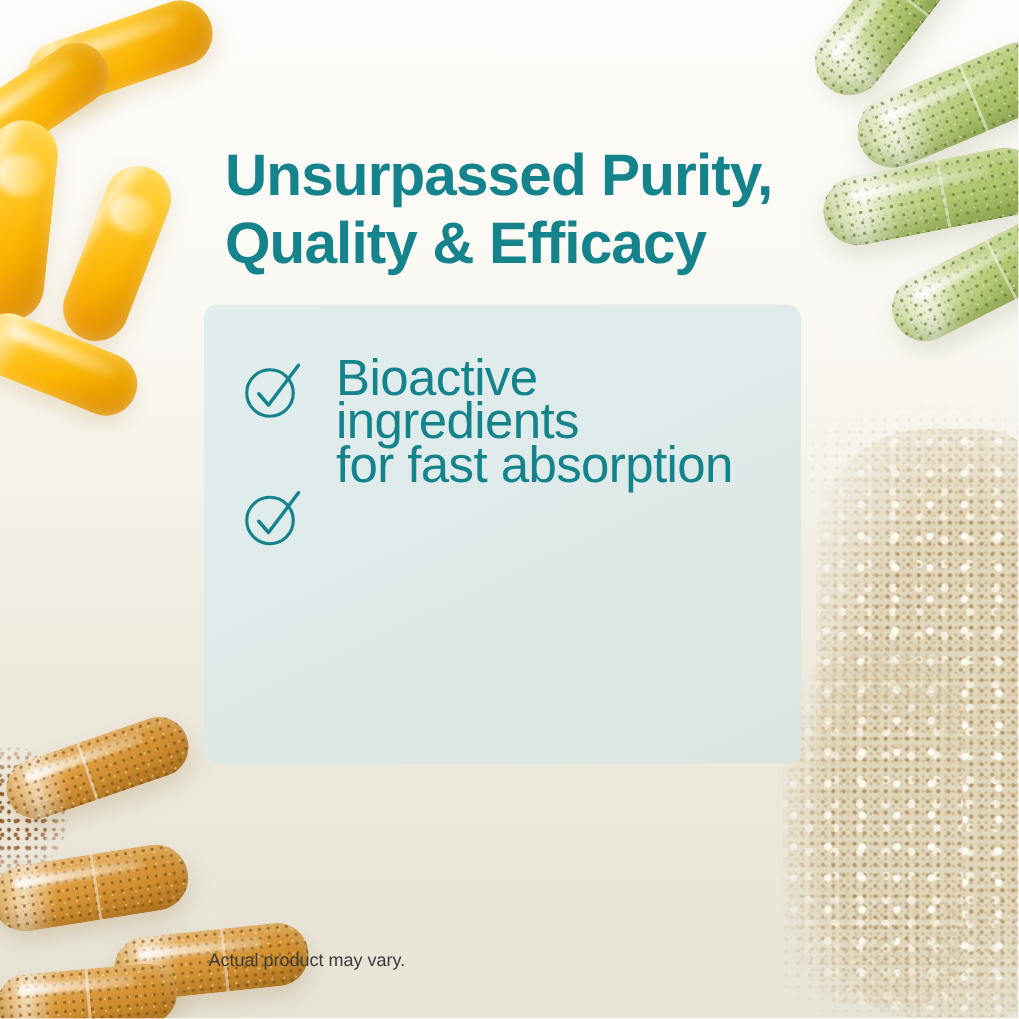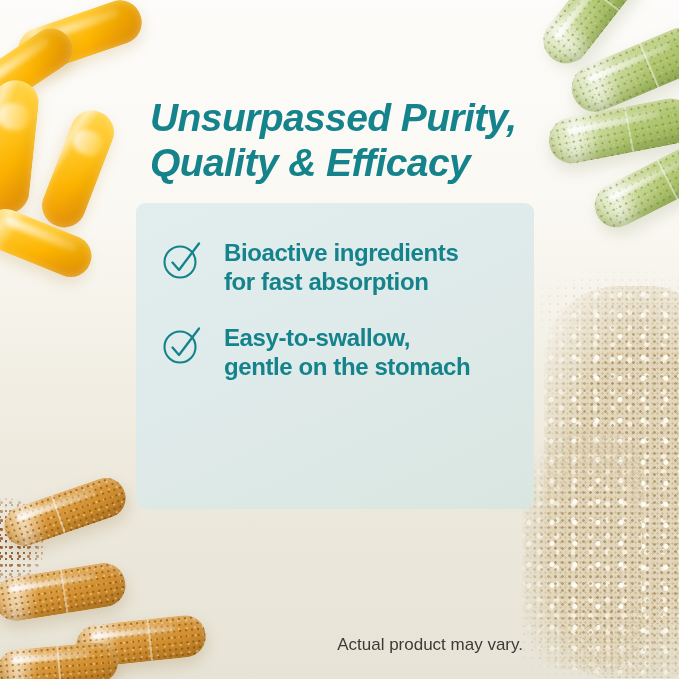--- a/index.html
+++ b/index.html
@@ -188,21 +188,20 @@
   #headline {
     position: absolute;
     left: 150px;
     top: 69px;
     width: 480px;
     color: #14838b;
     font-size: 39px;
     font-weight: bold;
     line-height: 45px;
     letter-spacing: -0.6px;
-    font-style: italic;
   }
 
   #feature-list {
     position: absolute;
     left: 162px;
     top: 238px;
     width: 360px;
   }
   .feature-row {
     position: relative;
@@ -213,46 +212,46 @@
     left: 0;
     top: 0;
     width: 42px;
     height: 42px;
   }
   .feature-text {
     position: absolute;
     left: 62px;
     top: 0px;
     color: #14838b;
-    font-size: 24px;
-    font-weight: bold;
+    font-size: 34px;
+    font-weight: normal;
     line-height: 29px;
     letter-spacing: -0.4px;
     white-space: pre-line;
   }
 
   #disclaimer {
     position: absolute;
     left: 139px;
     top: 559px;
     width: 402px;
     text-align: center;
     color: #3b3b38;
     font-size: 12.5px;
     line-height: 16px;
     white-space: pre-line;
   }
   #variance-note {
     position: absolute;
-    left: 121px;
+    left: 139px;
     top: 620px;
     width: 402px;
-    text-align: right;
+    text-align: left;
     color: #3b3b38;
-    font-size: 17px;
+    font-size: 12px;
     line-height: 16px;
   }
 </style>
 </head>
 <body>
 
 <div id="canvas">
 
   <div class="photo-layer" style="left:0;top:0;width:190px;height:300px;">
     <div class="pill softgel" style="left:16px;top:14px;width:128px;height:44px;transform:rotate(-19deg);"></div>
@@ -331,22 +330,20 @@
 for fast absorption</span>
     </div>
 
     <div class="feature-row">
       <span class="check-icon">
         <svg viewBox="0 0 42 42" width="42" height="42" aria-hidden="true">
           <circle cx="18" cy="24" r="15.5" fill="none" stroke="#14838b" stroke-width="2.1"></circle>
           <path d="M10.5 24.5 L17 32 L37 5.5" fill="none" stroke="#14838b" stroke-width="2.3" stroke-linecap="round" stroke-linejoin="round"></path>
         </svg>
       </span>
-      <span class="feature-text">Easy-to-swallow,
-gentle on the stomach</span>
     </div>
 
 
   </div>
 
   <p id="variance-note">Actual product may vary.</p>
 
 </div>
 
 </body></html>

